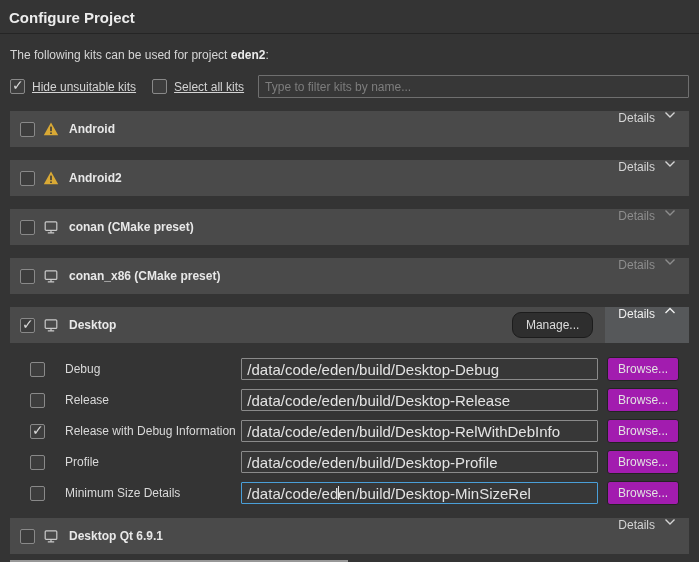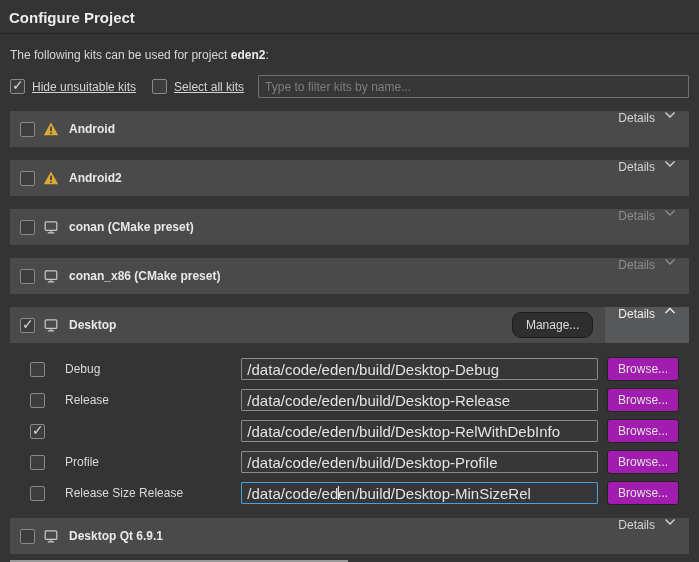--- a/index.html
+++ b/index.html
@@ -253,20 +253,21 @@
       </div>
       <div class="input-wrap">
         <input class="config-input" type="text" value="/data/code/eden/build/Desktop-Release" style="">
       </div>
       <button class="browse-btn">Browse...</button>
     </div>
 
     <div class="config-row">
       <div class="config-label-wrap">
         <span class="checkbox checked"></span>
+        <span>Release with Debug Information</span>
       </div>
       <div class="input-wrap">
         <input class="config-input" type="text" value="/data/code/eden/build/Desktop-RelWithDebInfo" style="">
       </div>
       <button class="browse-btn">Browse...</button>
     </div>
 
     <div class="config-row">
       <div class="config-label-wrap">
         <span class="checkbox"></span>
@@ -274,21 +275,21 @@
       </div>
       <div class="input-wrap">
         <input class="config-input" type="text" value="/data/code/eden/build/Desktop-Profile" style="">
       </div>
       <button class="browse-btn">Browse...</button>
     </div>
 
     <div class="config-row">
       <div class="config-label-wrap">
         <span class="checkbox"></span>
-        <span>Release Size Release</span>
+        <span>Minimum Size Details</span>
       </div>
       <div class="input-wrap">
         <input class="config-input focused" type="text" value="/data/code/eden/build/Desktop-MinSizeRel" style="">
         <span class="caret"></span>
       </div>
       <button class="browse-btn">Browse...</button>
     </div>
 
   </div>
 

